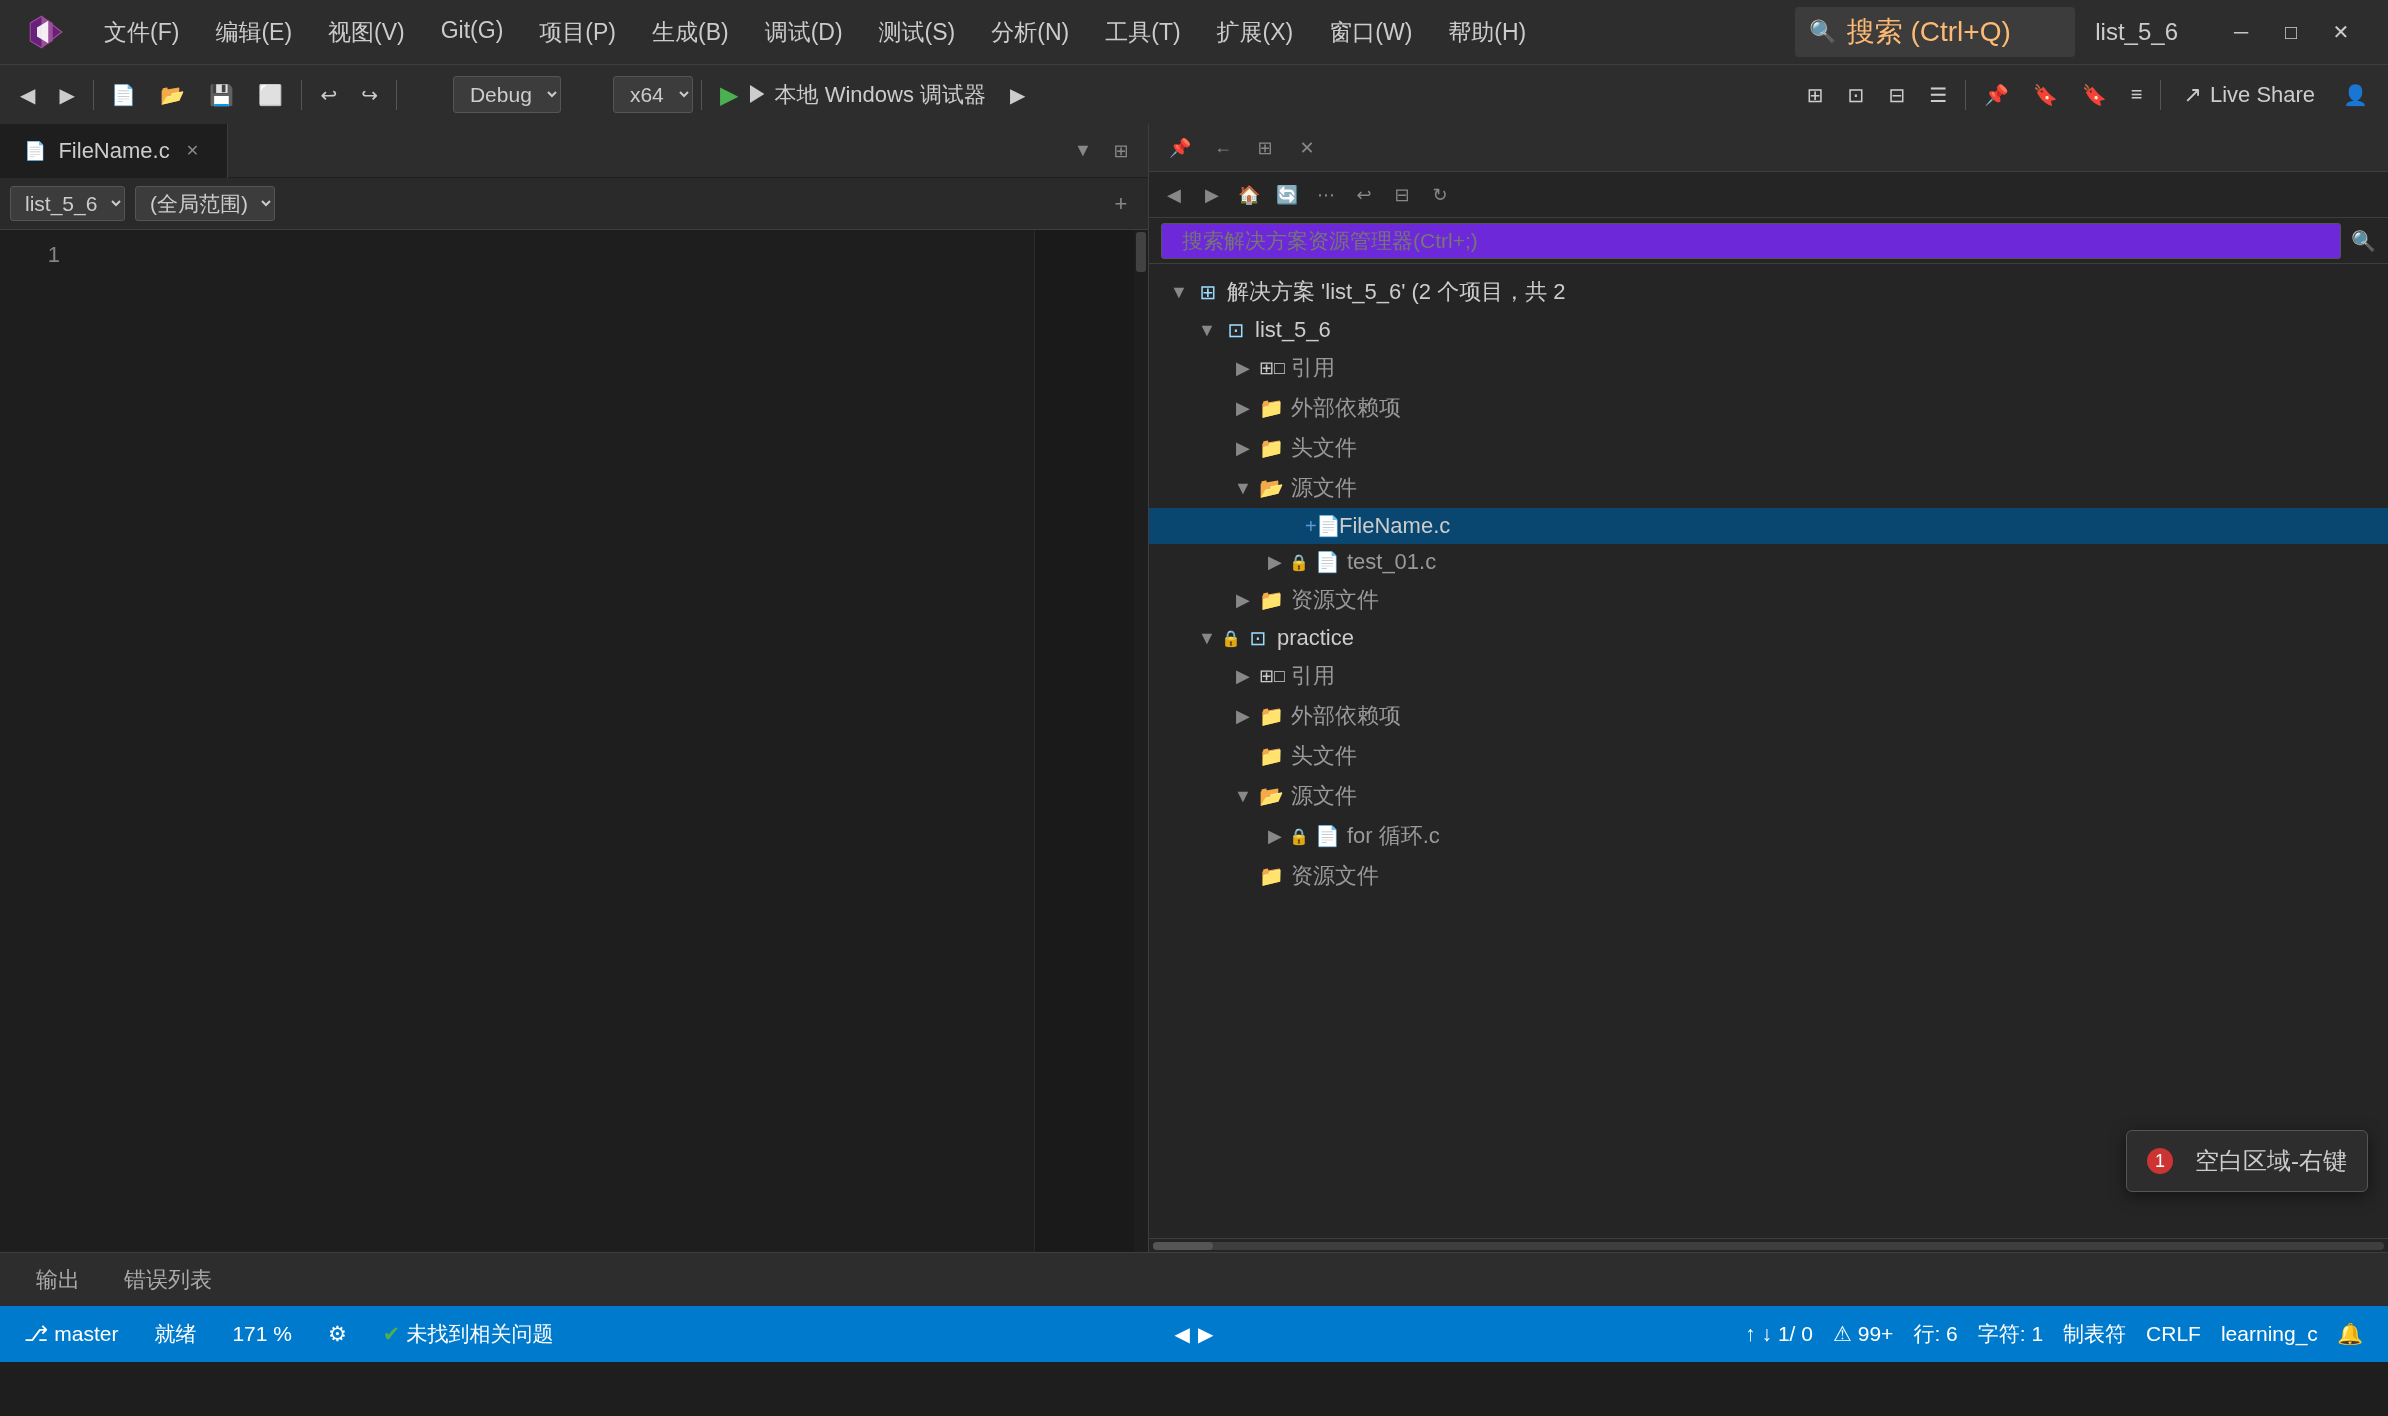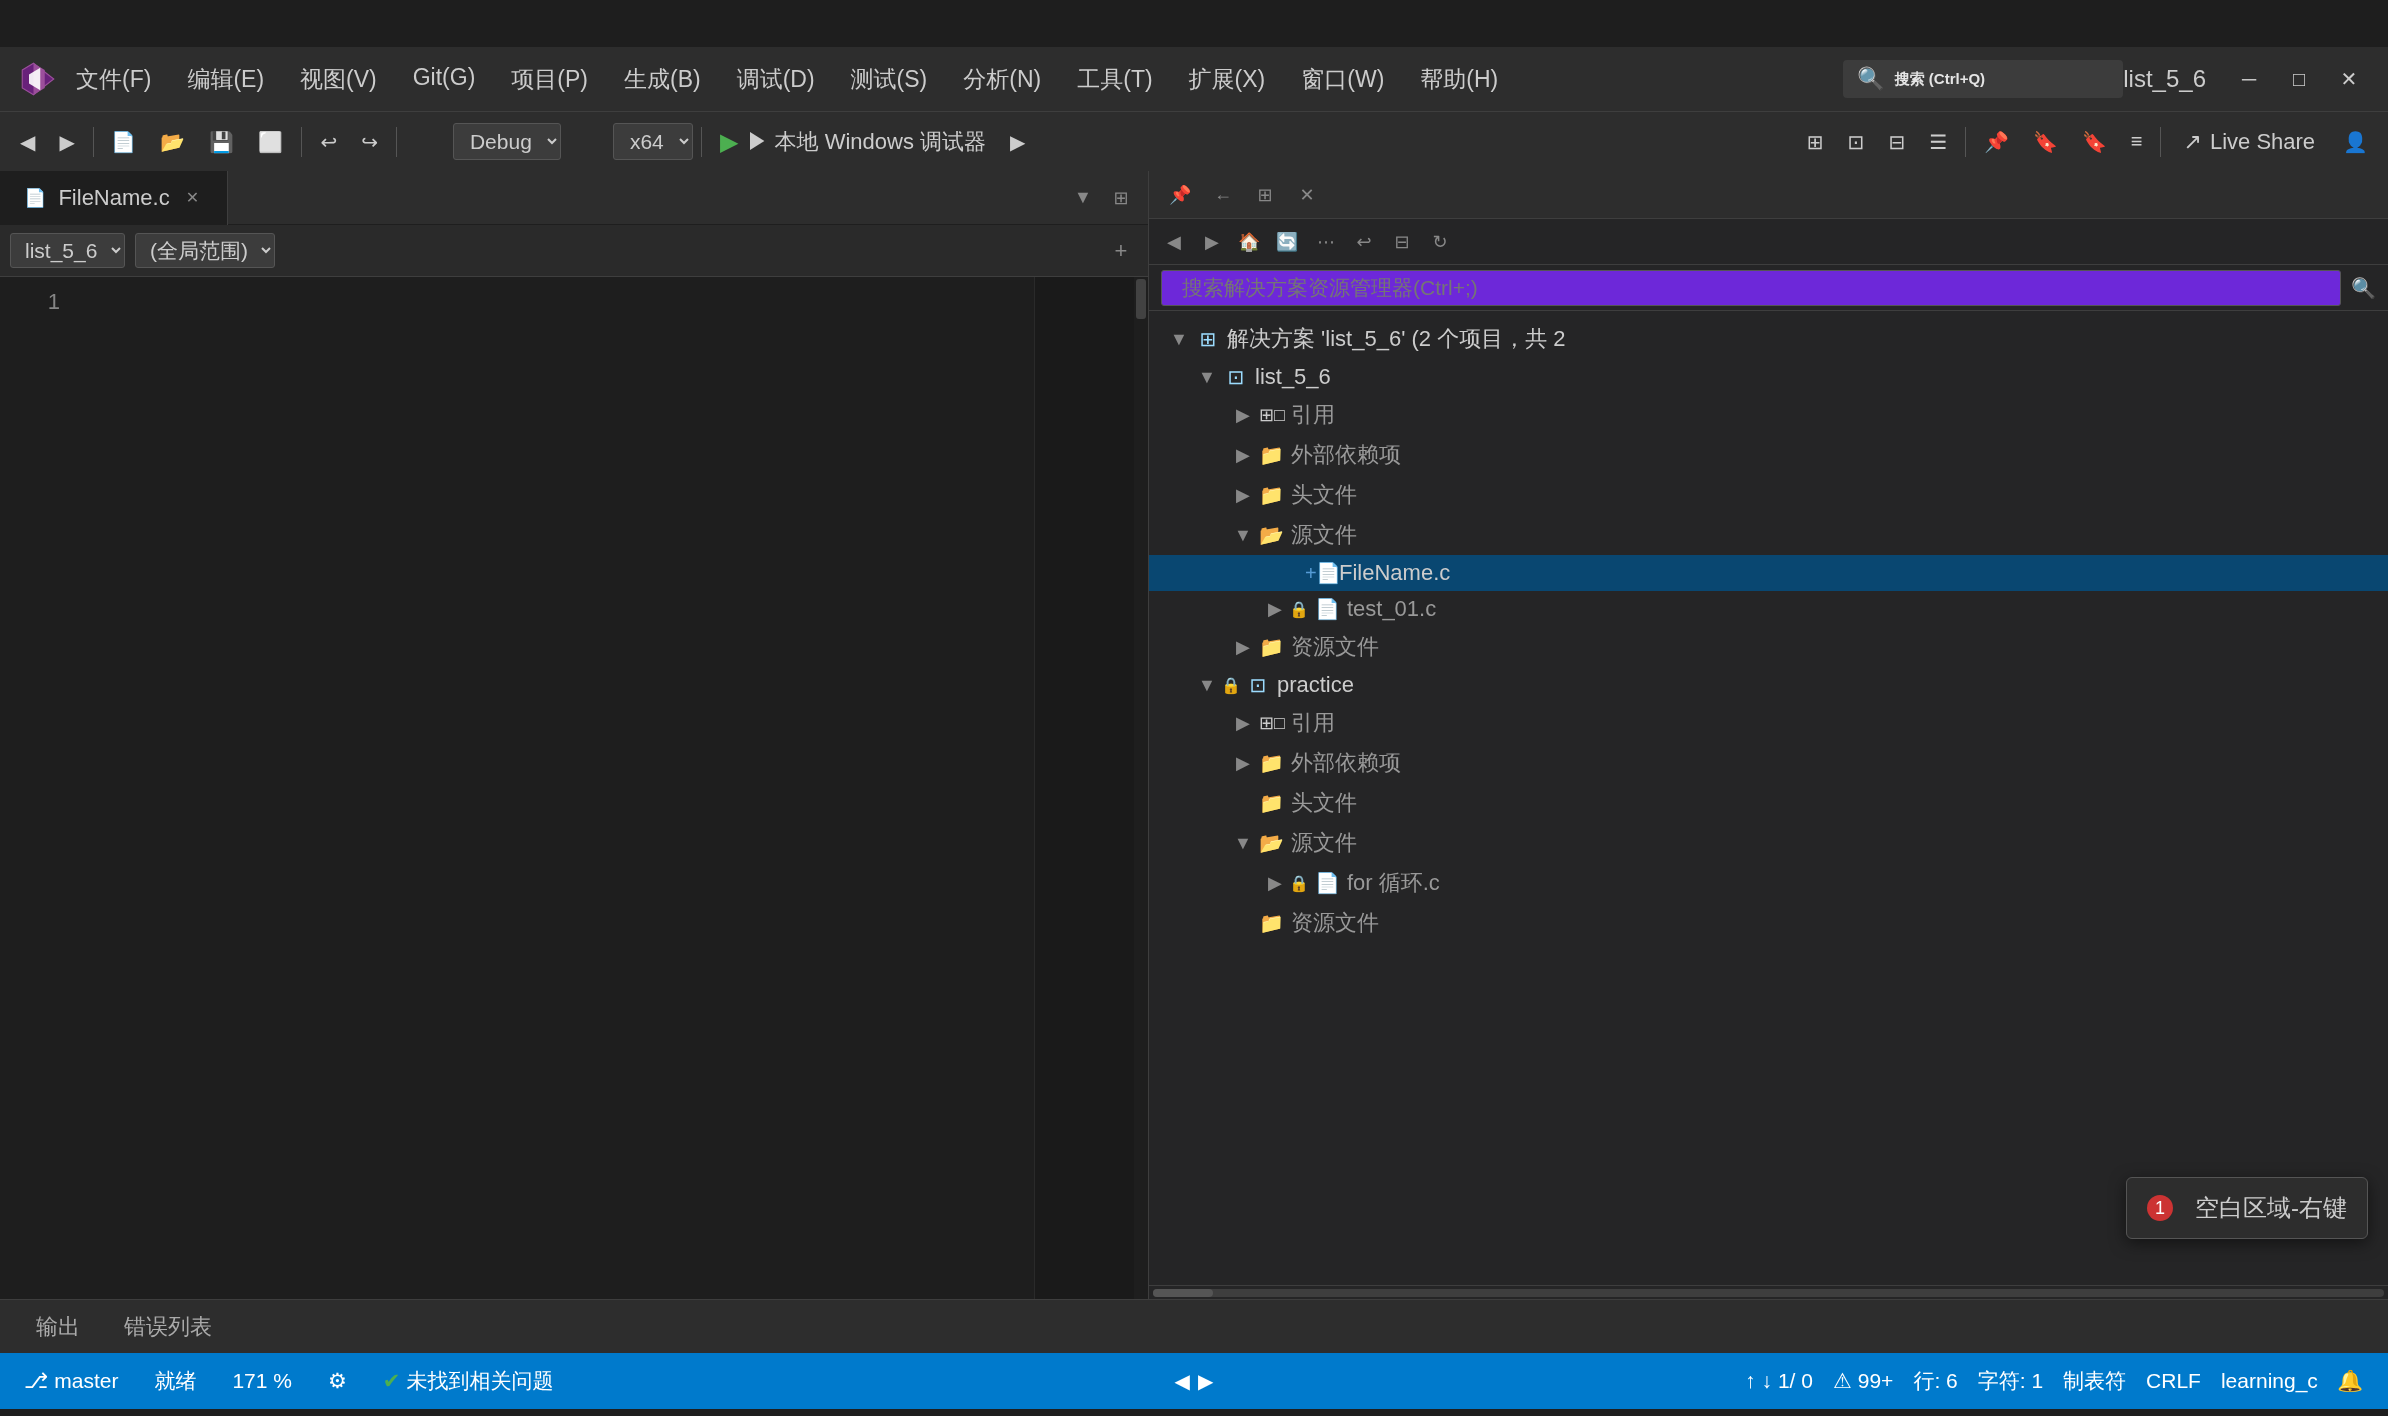--- a/index.html
+++ b/index.html
@@ -12,22 +12,22 @@
       color: #cccccc;
       overflow: hidden;
     }
 
     
     #title-bar {
       height: 64px;
       background: #2d2d2d;
       display: flex;
       align-items: center;
-      padding: 0 16px;
-      margin-top: 47px;
+      padding: 0 24px;
+      gap: 20px;
     }
     #title-bar .logo {
       width: 44px;
       height: 44px;
       display: flex;
       align-items: center;
       justify-content: center;
     }
     .logo-svg { width: 36px; height: 36px; }
     #title-bar .menu-items {
@@ -481,21 +481,21 @@
     <span class="menu-item">测试(S)</span>
     <span class="menu-item">分析(N)</span>
     <span class="menu-item">工具(T)</span>
     <span class="menu-item">扩展(X)</span>
     <span class="menu-item">窗口(W)</span>
     <span class="menu-item">帮助(H)</span>
   </div>
 
   <div class="search-box">
     <span>🔍</span>
-    <span style="color:#e5e5e5;font-size:15px;font-weight:bold;">搜索 (Ctrl+Q)</span>
+    <span style="color:#fdba74;font-size:28px;">搜索 (Ctrl+Q)</span>
   </div>
 
   <div class="active-tab-title">list_5_6</div>
 
   <div class="window-controls">
     <div class="win-btn">─</div>
     <div class="win-btn">□</div>
     <div class="win-btn win-close">✕</div>
   </div>
 </div>

